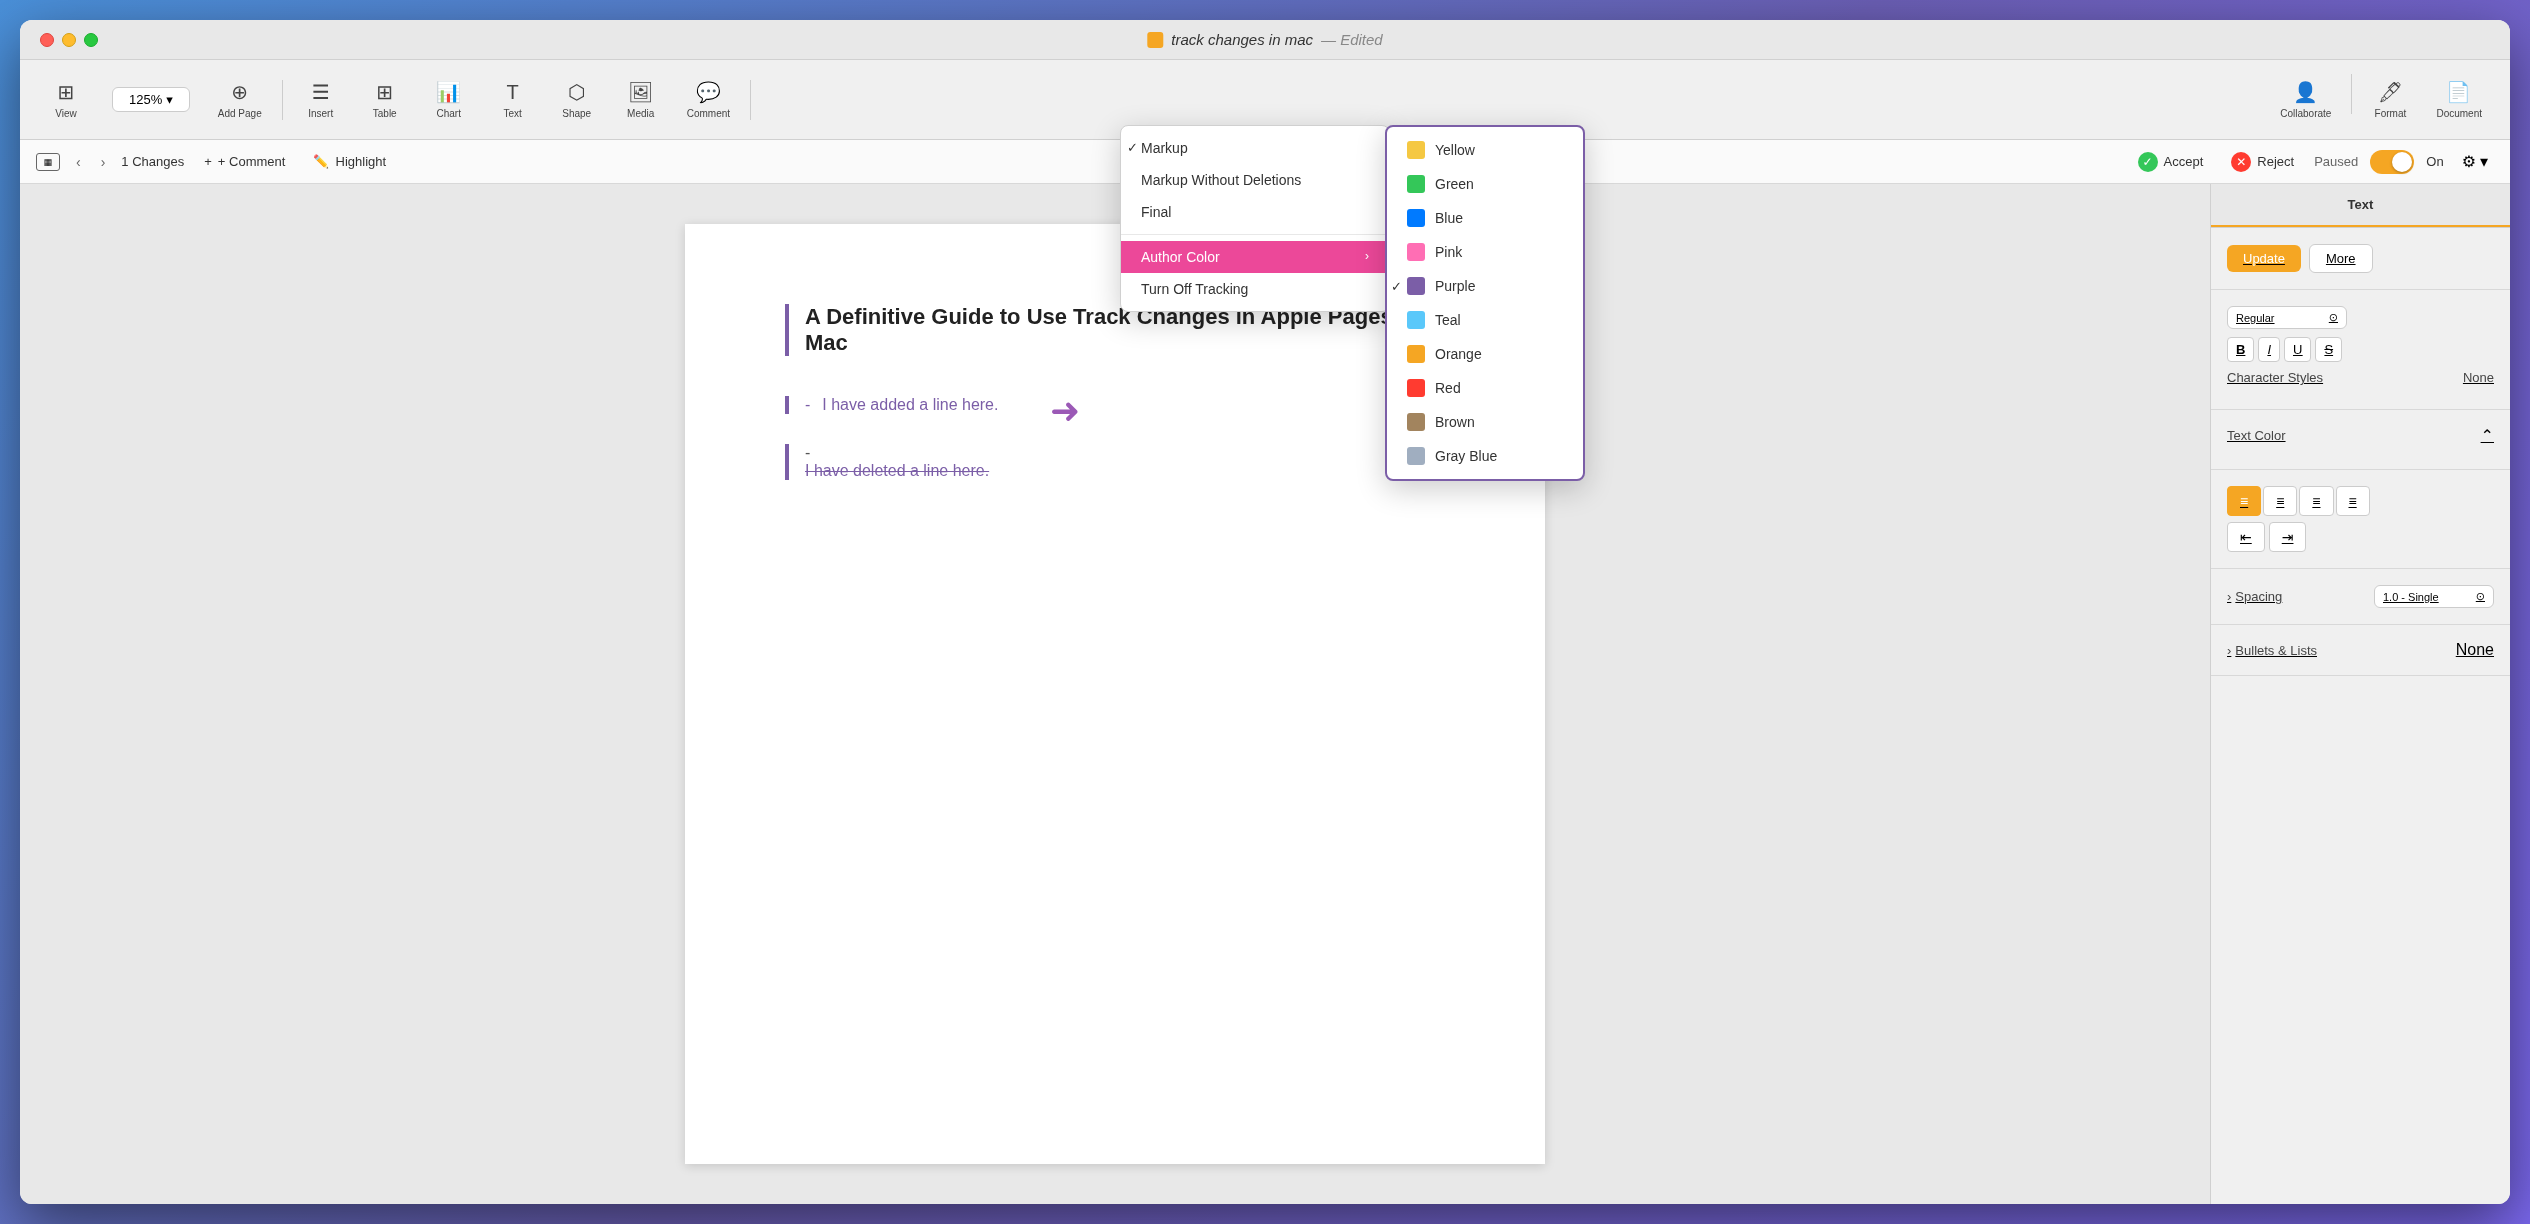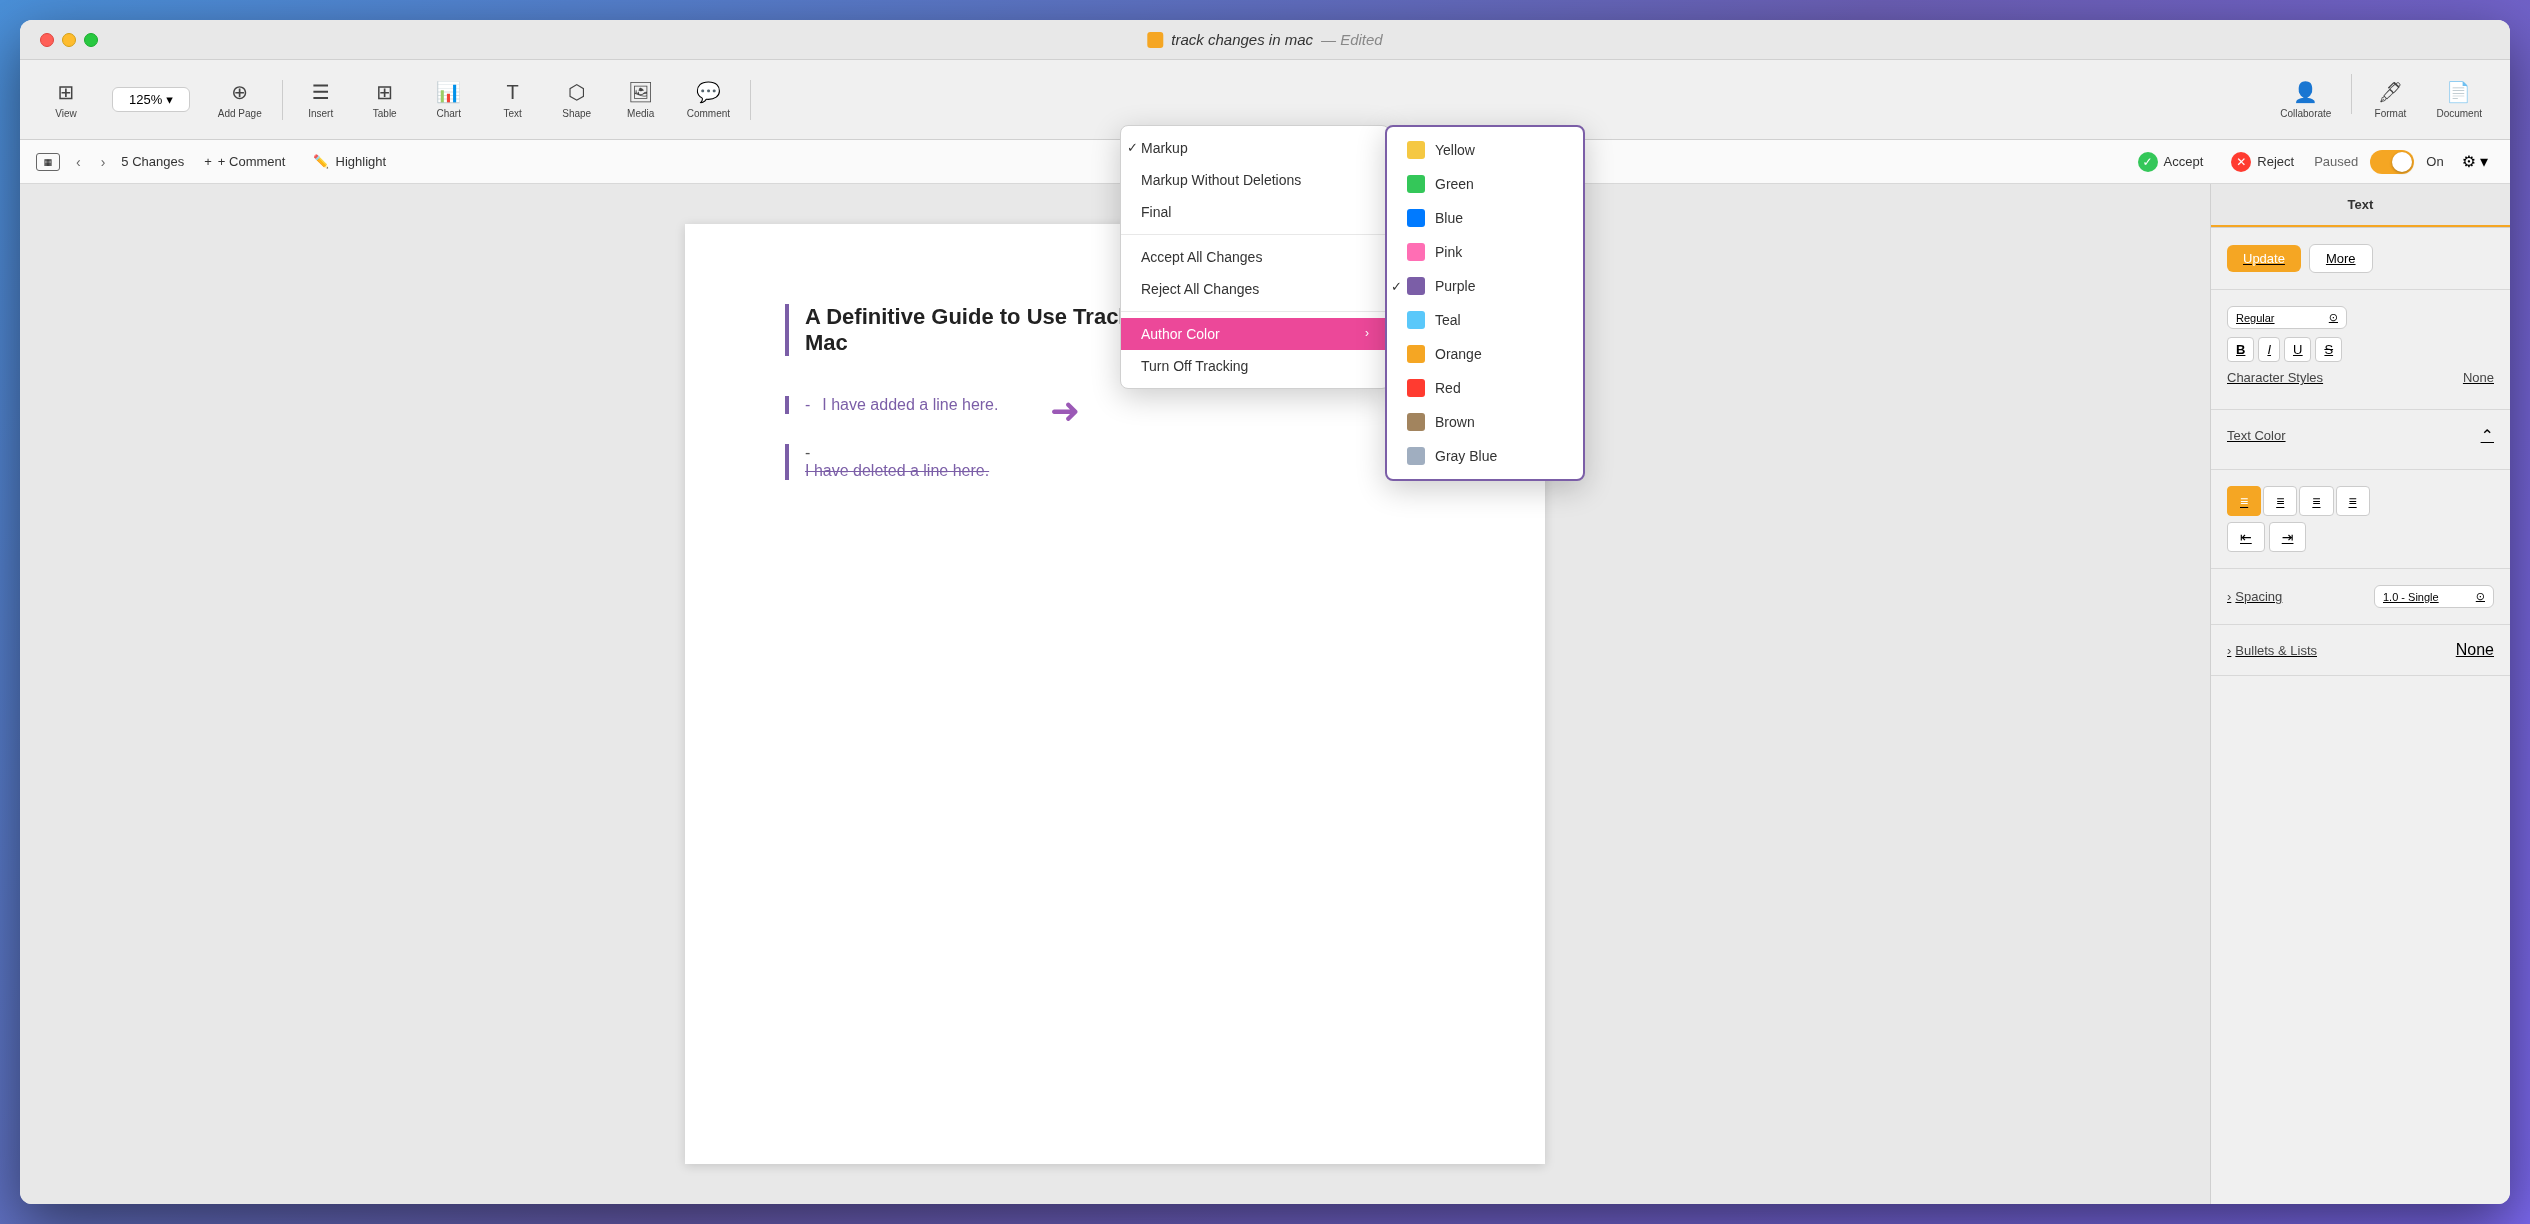--- a/index.html
+++ b/index.html
@@ -622,21 +622,21 @@
       </div>
     </div>
   </div>
 
   <div class="changes-bar">
     <div class="sidebar-toggle">
       <span style="font-size:9px;">▦</span>
     </div>
     <span class="nav-arrow">‹</span>
     <span class="nav-arrow">›</span>
-    <span class="changes-count">5 Changes</span>
+    <span class="changes-count">1 Changes</span>
 
     <div class="btn-comment">
       <span>+</span>
       <span>+ Comment</span>
     </div>
     <div class="btn-highlight">
       <span>✏️</span>
       <span>Highlight</span>
     </div>
 
@@ -768,28 +768,20 @@
       <span>Markup</span>
     </div>
     <div class="menu-item">
       <span>Markup Without Deletions</span>
     </div>
     <div class="menu-item">
       <span>Final</span>
     </div>
   </div>
   <div class="menu-section">
-    <div class="menu-item">
-      <span>Accept All Changes</span>
-    </div>
-    <div class="menu-item">
-      <span>Reject All Changes</span>
-    </div>
-  </div>
-  <div class="menu-section">
     <div class="menu-item author-color">
       <span>Author Color</span>
       <span class="menu-item-arrow">›</span>
     </div>
     <div class="menu-item">
       <span>Turn Off Tracking</span>
     </div>
   </div>
 </div>
 

